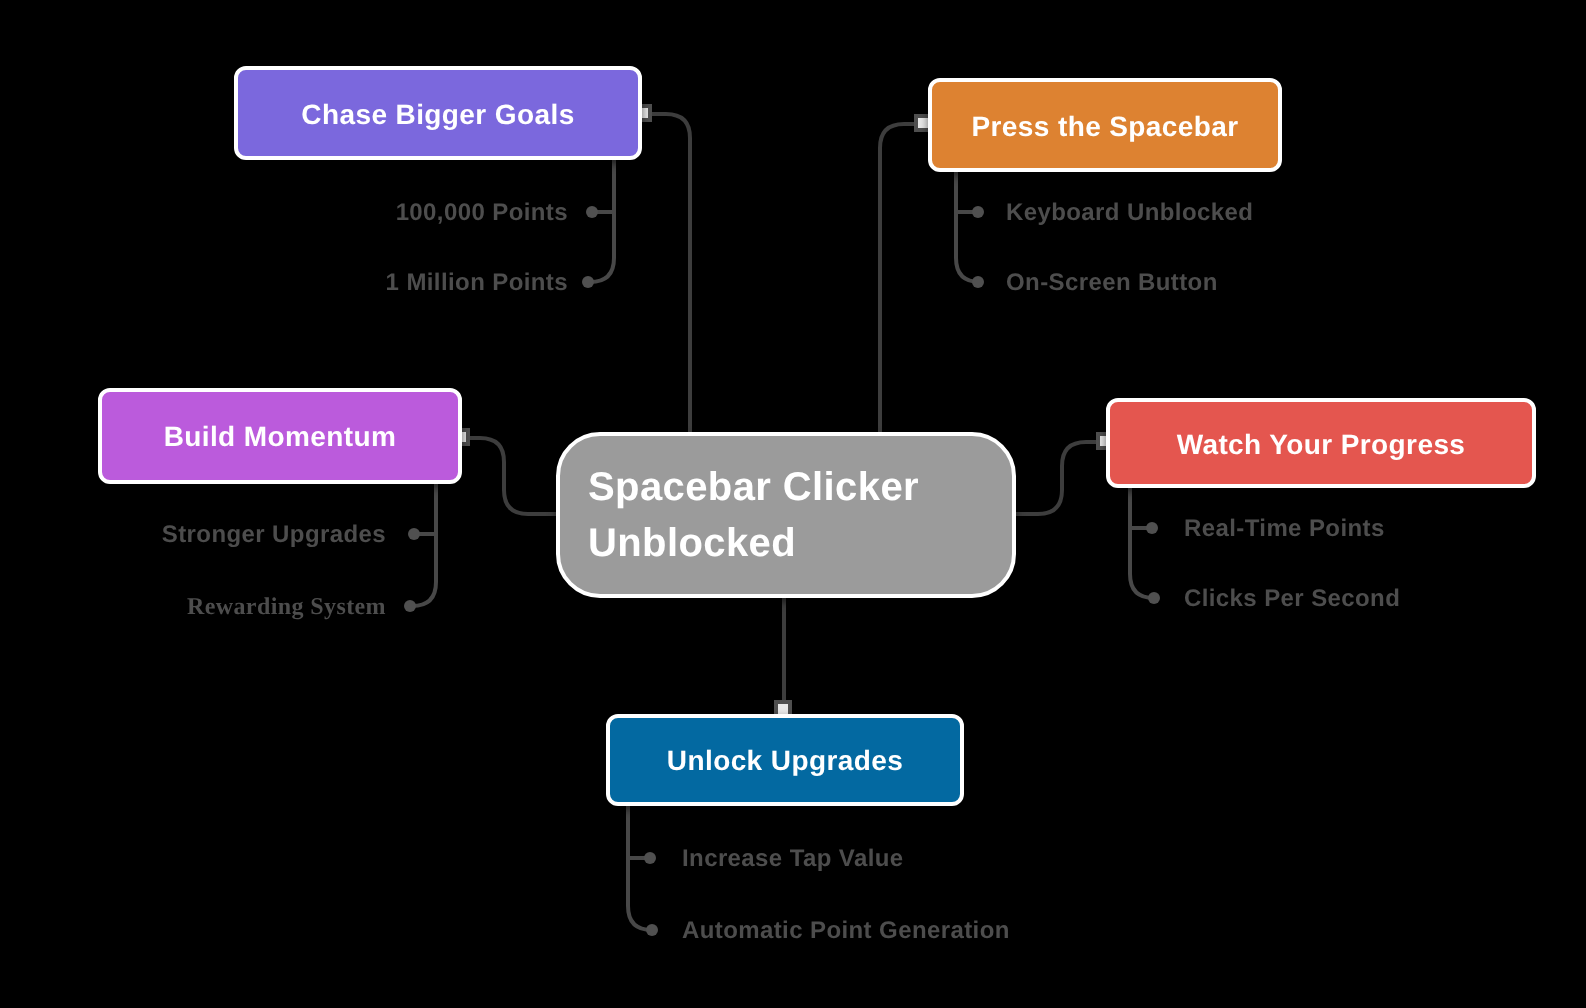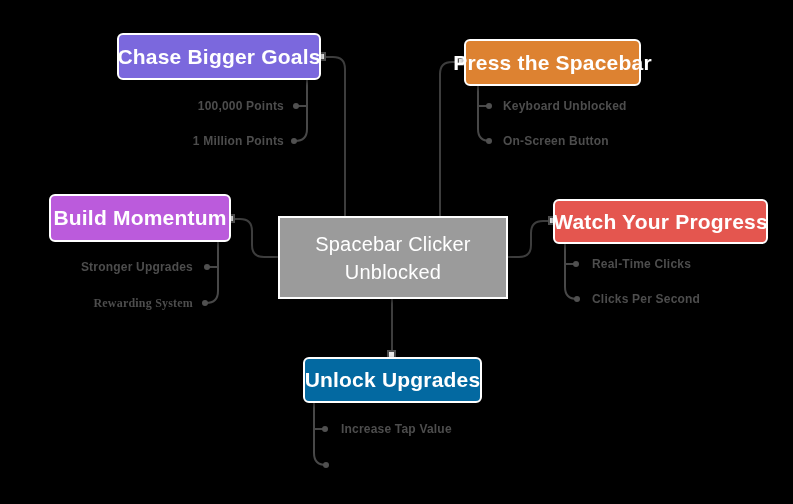--- a/index.html
+++ b/index.html
@@ -19,32 +19,31 @@
   .node {
     position: absolute;
     box-sizing: border-box;
     border: 2px solid #ffffff;
     border-radius: 6px;
     display: flex;
     align-items: center;
     justify-content: center;
     color: #ffffff;
     font-weight: 700;
-    font-size: 21px;
+    font-size: 14px;
     letter-spacing: 0.2px;
     box-shadow: 0 2px 4px rgba(0,0,0,0.55);
     cursor: pointer;
     white-space: nowrap;
   }
   .node.center-node {
-    border-radius: 0;
-    font-weight: 400;
+    border-radius: 22px;
+    font-weight: 700;
     font-size: 20px;
     line-height: 28px;
-    text-align: center;
     white-space: normal;
     padding: 0 14px;
   }
   .child-label {
     position: absolute;
     color: #4d4d4d;
     font-size: 12px;
     font-weight: 600;
     line-height: 24px;
     letter-spacing: 0.2px;
@@ -140,18 +139,19 @@
 
   <div class="child-label" id="child-chase-0">100,000 Points</div>
   <div class="child-label" id="child-chase-1">1 Million Points</div>
 
   <div class="child-label" id="child-press-0">Keyboard Unblocked</div>
   <div class="child-label" id="child-press-1">On-Screen Button</div>
 
   <div class="child-label" id="child-build-0">Stronger Upgrades</div>
   <div class="child-label" id="child-build-1">Rewarding System</div>
 
-  <div class="child-label" id="child-watch-0">Real-Time Clicks</div>
+  <div class="child-label" id="child-watch-0">Real-Time Points</div>
   <div class="child-label" id="child-watch-1">Clicks Per Second</div>
 
   <div class="child-label" id="child-unlock-0">Increase Tap Value</div>
+  <div class="child-label" id="child-unlock-1">Automatic Point Generation</div>
 
 </div>
 
 </body></html>

